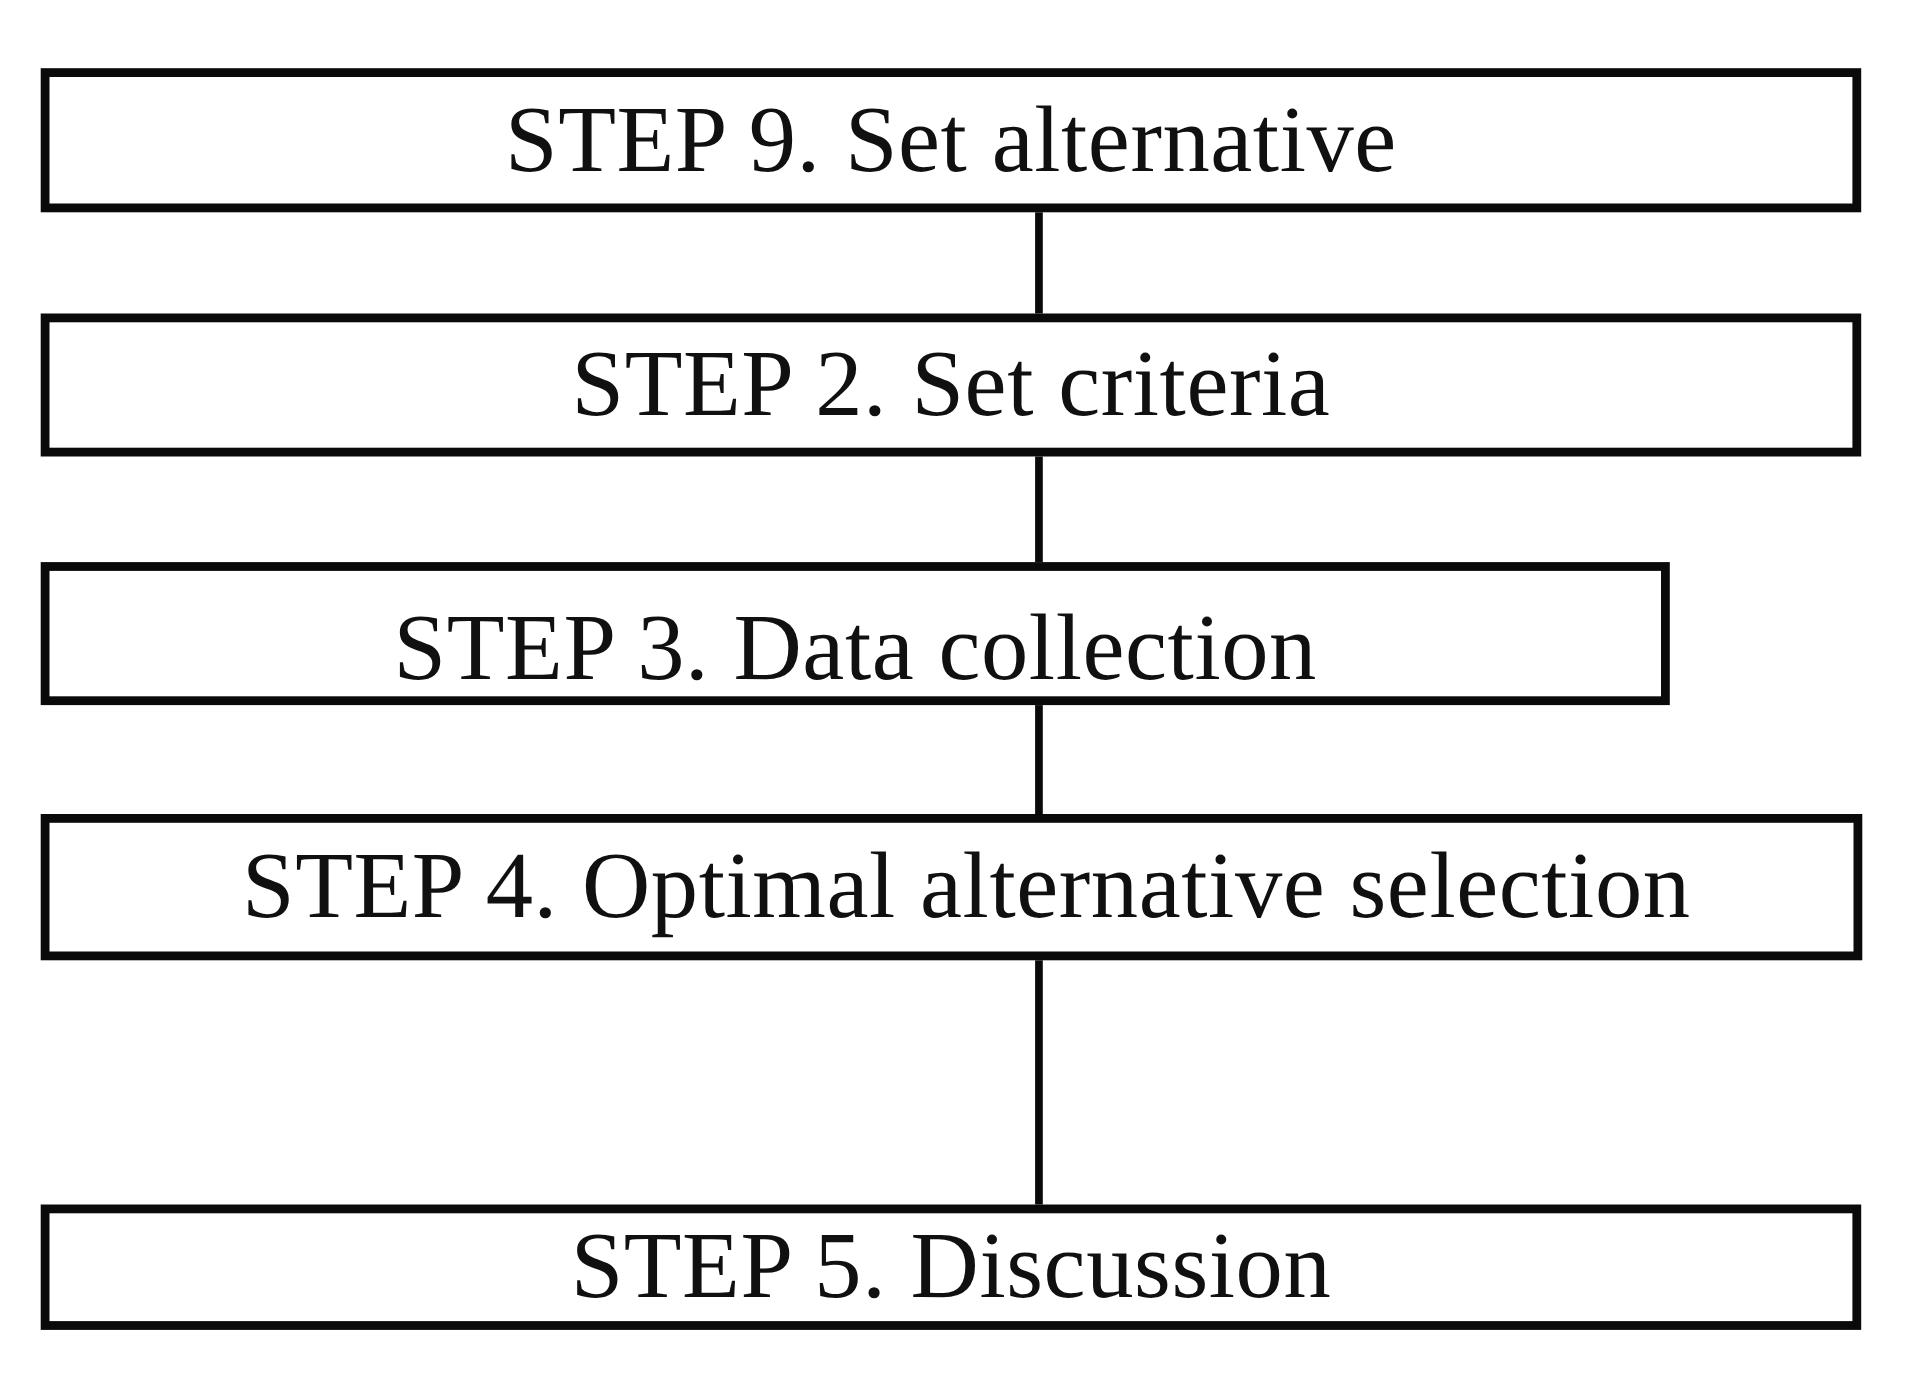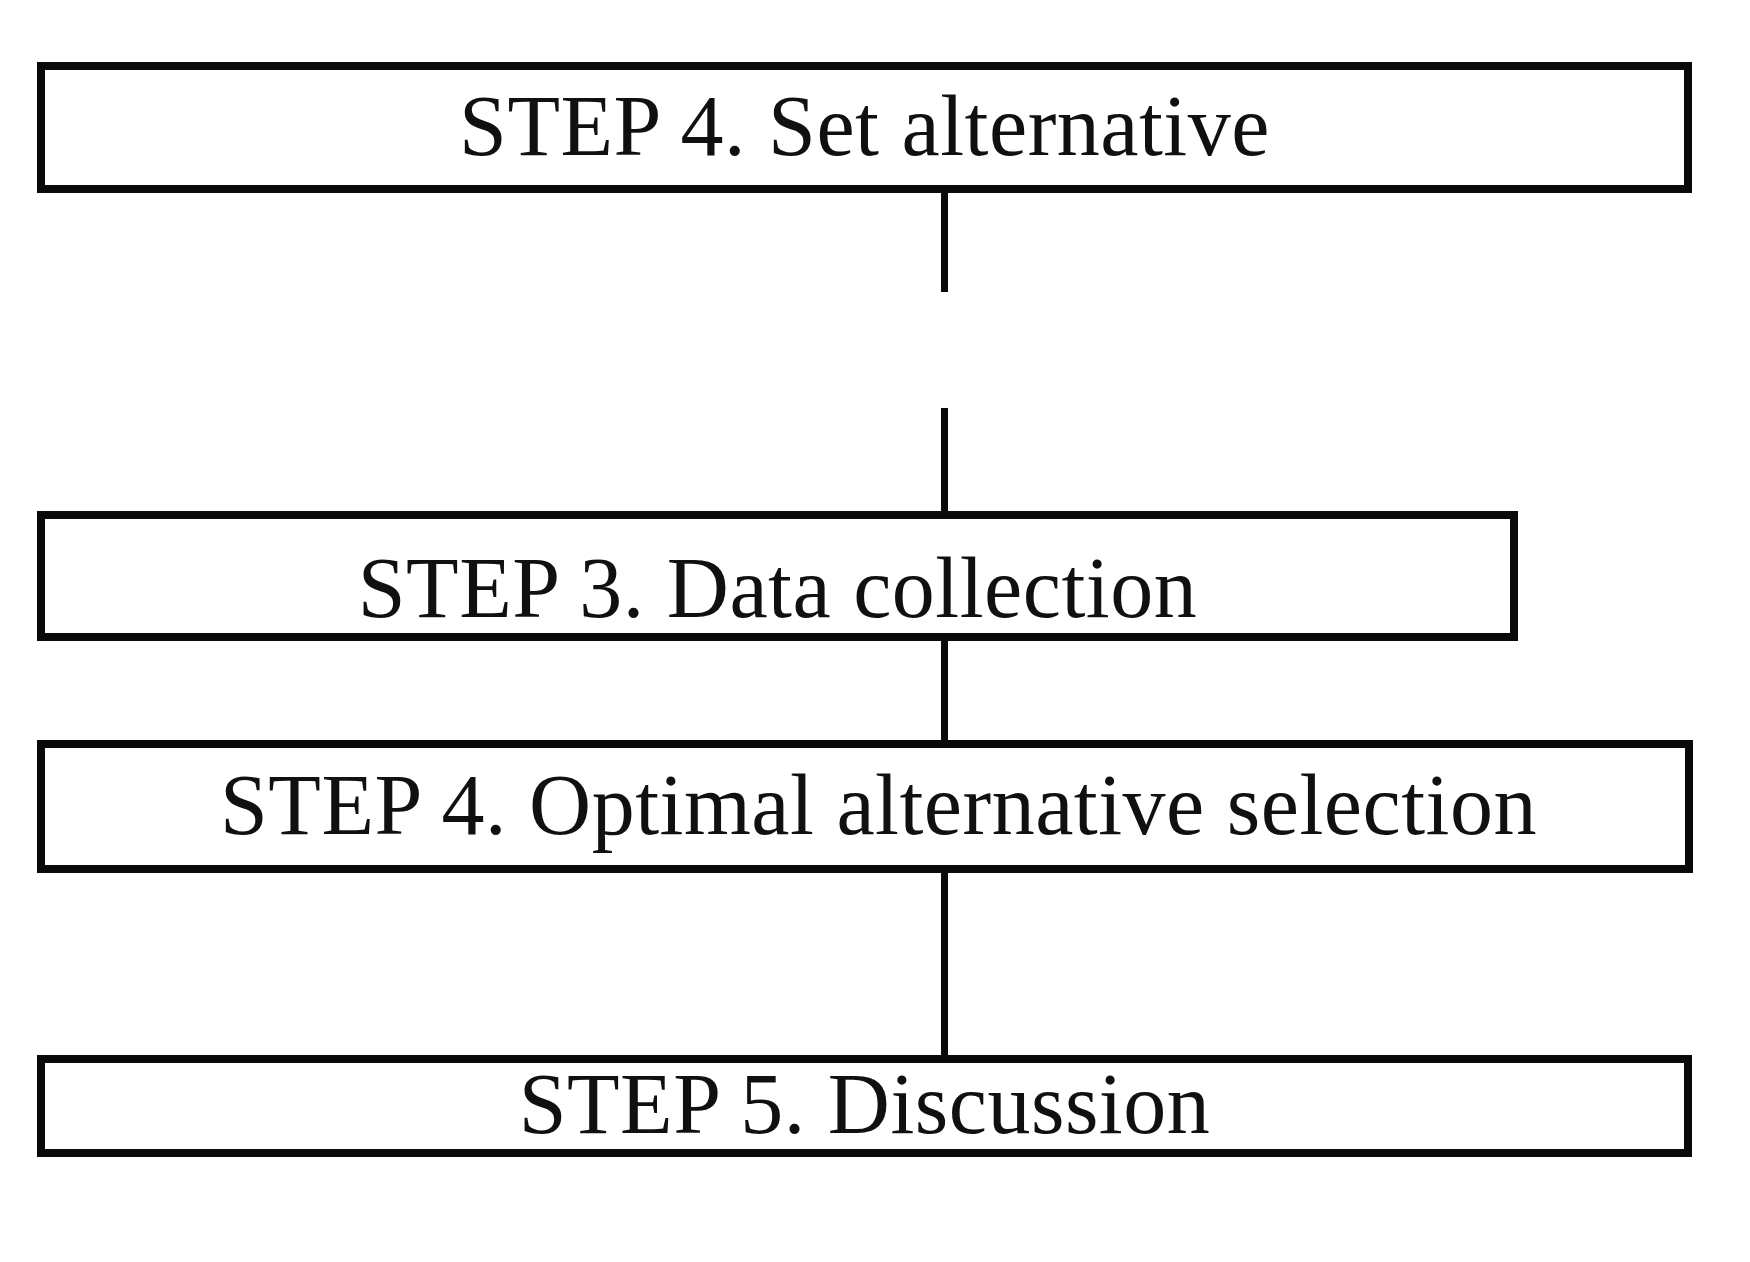--- a/index.html
+++ b/index.html
@@ -57,29 +57,32 @@
 
   <div class="connector" style="left:941px; top:186px; height:106px;"></div>
 
   <div class="connector" style="left:941px; top:408px; height:110px;"></div>
 
   <div class="connector" style="left:941px; top:634px; height:112px;"></div>
 
   <div class="connector" style="left:941px; top:867px; height:234px;"></div>
 
   <div class="step-box" style="left:37px; top:62px; width:1655px; height:131px;">
-    <span class="step-label">STEP 4. Set alternative</span>
+    <span class="step-label">STEP 9. Set alternative</span>
   </div>
 
+  <div class="step-box" style="left:37px; top:285px; width:1655px; height:130px;">
+    <span class="step-label">STEP 2. Set criteria</span>
+  </div>
 
   <div class="step-box" style="left:37px; top:511px; width:1481px; height:130px;align-items:flex-end;">
     <span class="step-label">STEP 3. Data collection</span>
   </div>
 
   <div class="step-box" style="left:37px; top:740px; width:1656px; height:133px;padding-left:27px;">
     <span class="step-label">STEP 4. Optimal alternative selection</span>
   </div>
 
-  <div class="step-box" style="left:37px; top:1055px; width:1655px; height:102px;">
+  <div class="step-box" style="left:37px; top:1095px; width:1655px; height:114px;">
     <span class="step-label">STEP 5. Discussion</span>
   </div>
 
 </div>
 
 </body></html>

